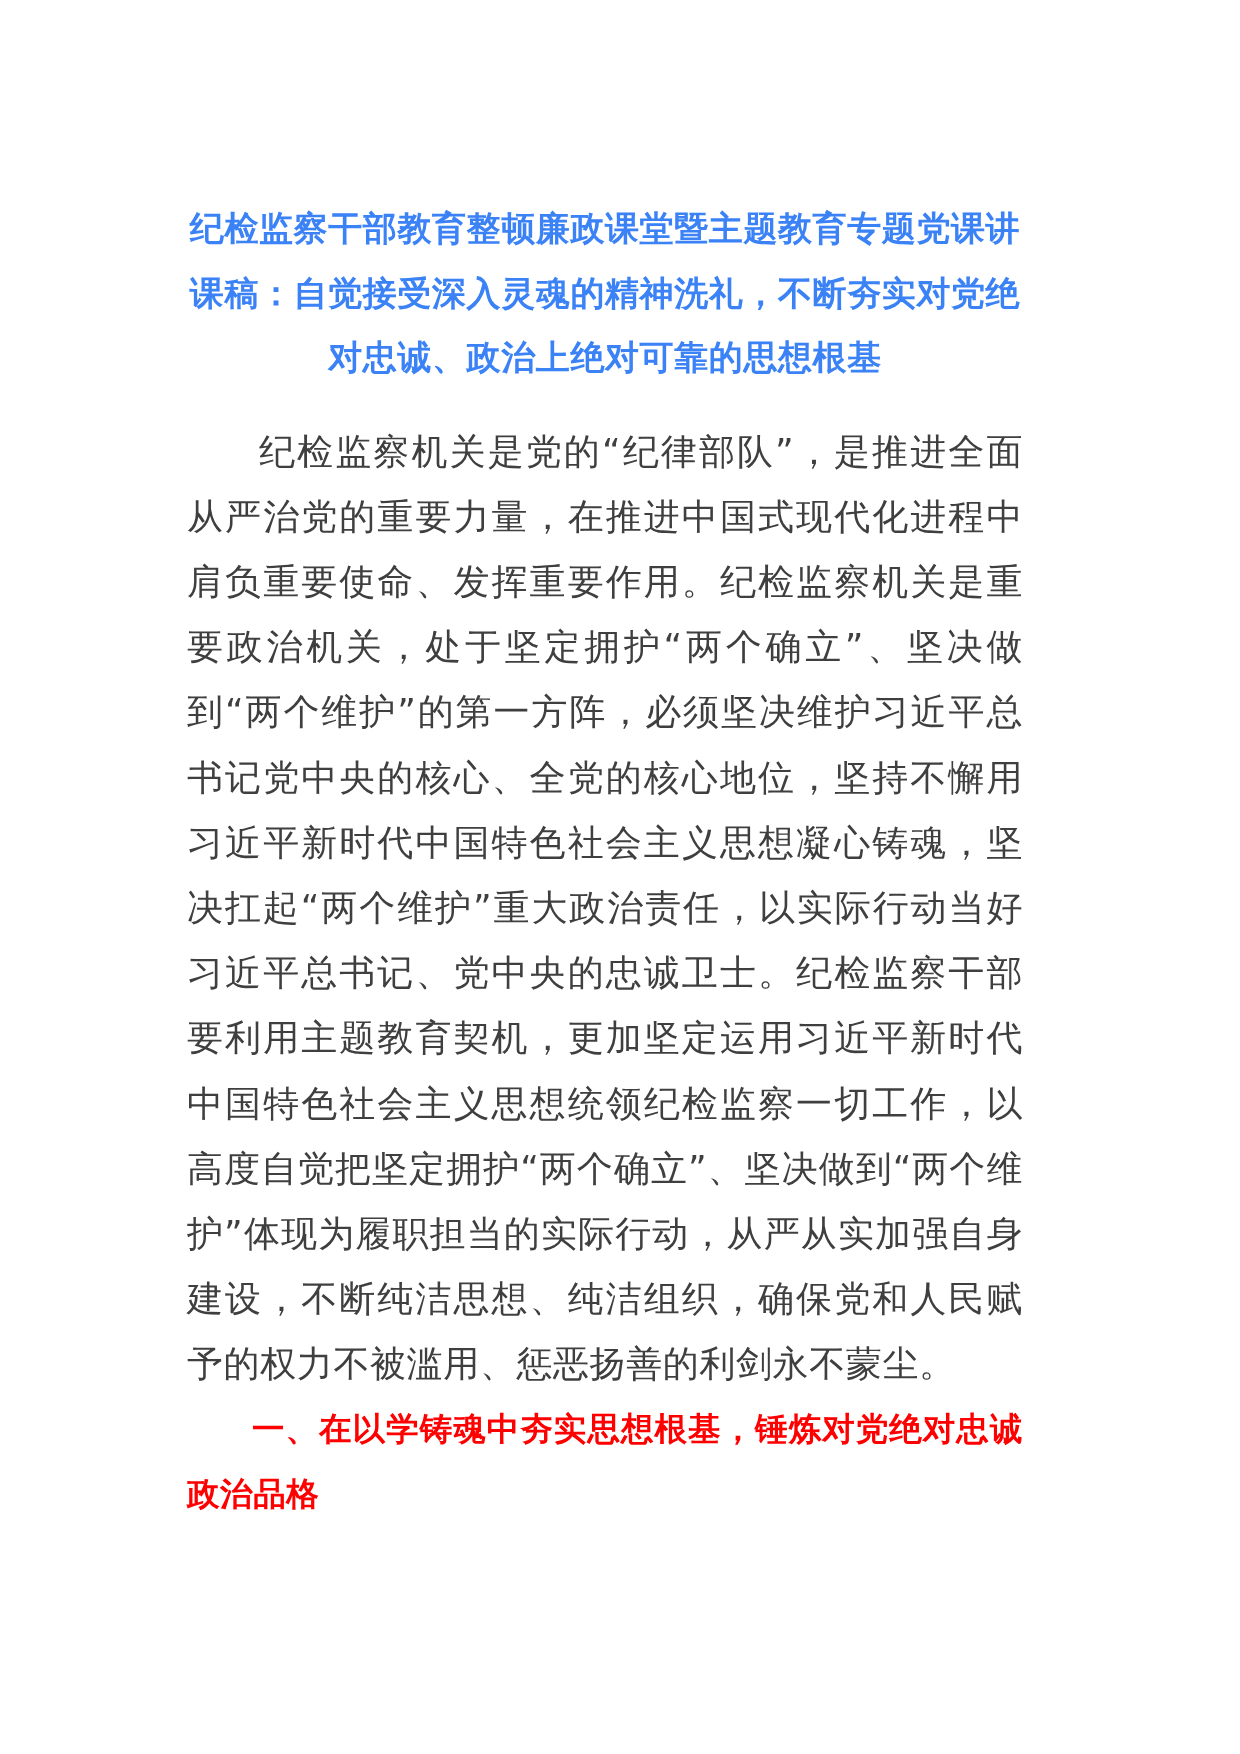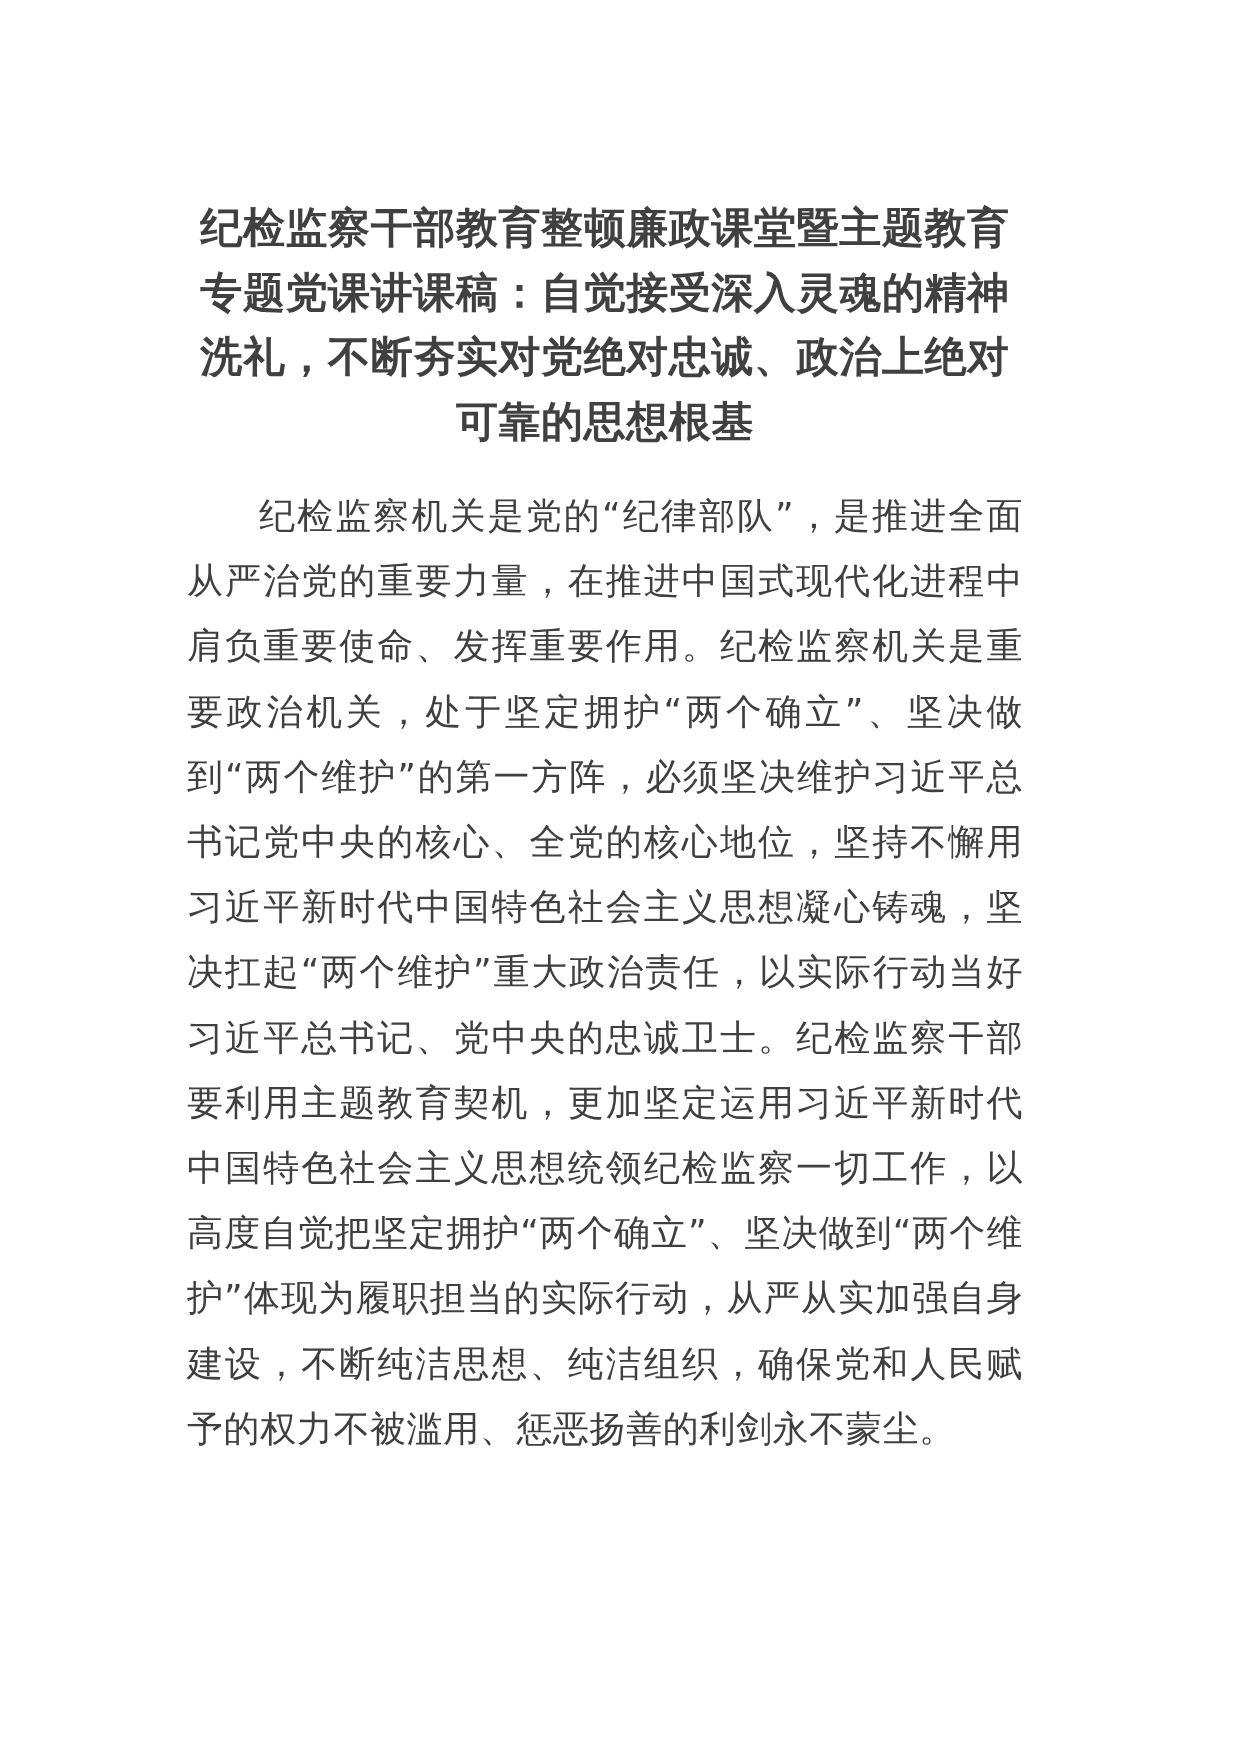--- a/index.html
+++ b/index.html
@@ -16,23 +16,23 @@
     }
     .page {
       position: absolute;
       left: 187px;
       top: 196px;
       width: 836px;
     }
     .title {
       margin: 0;
       font-weight: bold;
-      font-size: 42px;
+      font-size: 34px;
       line-height: 64.5px;
-      color: #404040;
+      color: #3b82f6;
       text-align: center;
       letter-spacing: 0.6px;
     }
     .body-para {
       margin: 29px 0 0 0;
       font-size: 36px;
       line-height: 65.2px;
       color: #3f3f3f;
       text-indent: 2em;
       text-align: justify;
@@ -50,13 +50,14 @@
     }
   </style>
 </head>
 <body>
 
 <div class="page">
   <h1 class="title">纪检监察干部教育整顿廉政课堂暨主题教育专题党课讲课稿：自觉接受深入灵魂的精神洗礼，不断夯实对党绝对忠诚、政治上绝对可靠的思想根基</h1>
 
   <p class="body-para">纪检监察机关是党的“纪律部队”，是推进全面从严治党的重要力量，在推进中国式现代化进程中肩负重要使命、发挥重要作用。纪检监察机关是重要政治机关，处于坚定拥护“两个确立”、坚决做到“两个维护”的第一方阵，必须坚决维护习近平总书记党中央的核心、全党的核心地位，坚持不懈用习近平新时代中国特色社会主义思想凝心铸魂，坚决扛起“两个维护”重大政治责任，以实际行动当好习近平总书记、党中央的忠诚卫士。纪检监察干部要利用主题教育契机，更加坚定运用习近平新时代中国特色社会主义思想统领纪检监察一切工作，以高度自觉把坚定拥护“两个确立”、坚决做到“两个维护”体现为履职担当的实际行动，从严从实加强自身建设，不断纯洁思想、纯洁组织，确保党和人民赋予的权力不被滥用、惩恶扬善的利剑永不蒙尘。</p>
 
+  <h2 class="section-heading">一、在以学铸魂中夯实思想根基，锤炼对党绝对忠诚政治品格</h2>
 </div>
 
 </body></html>

